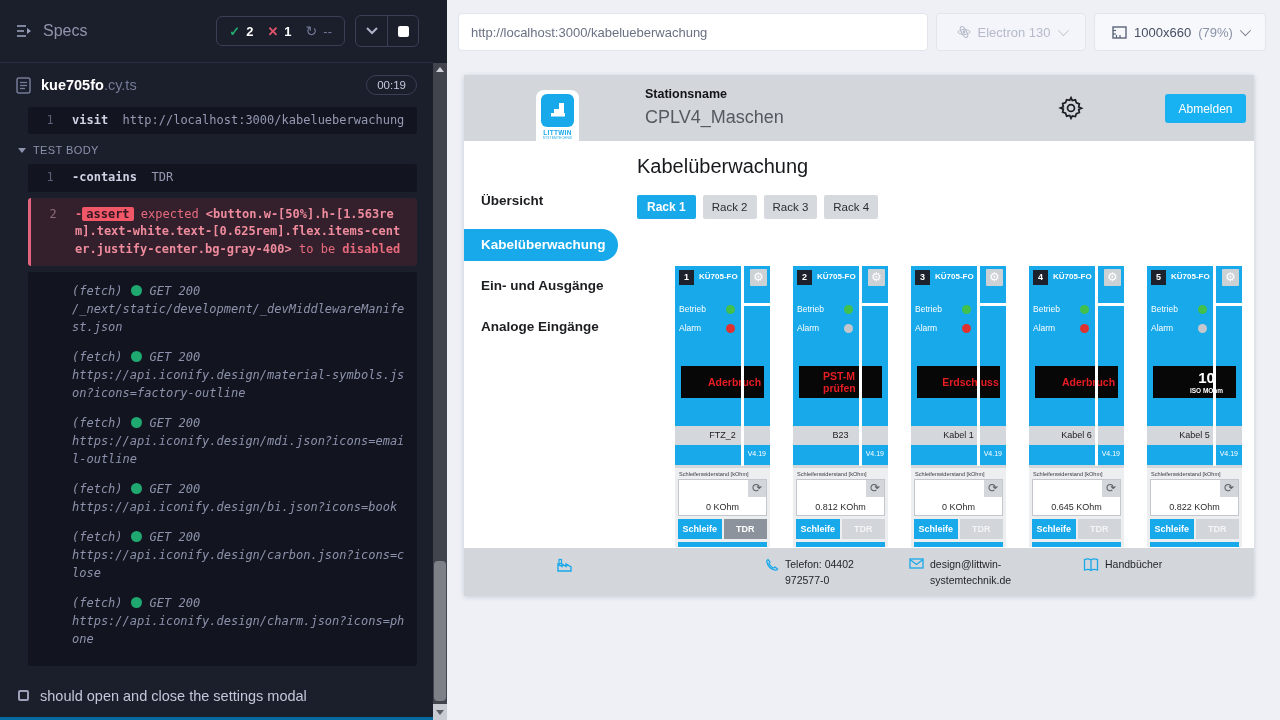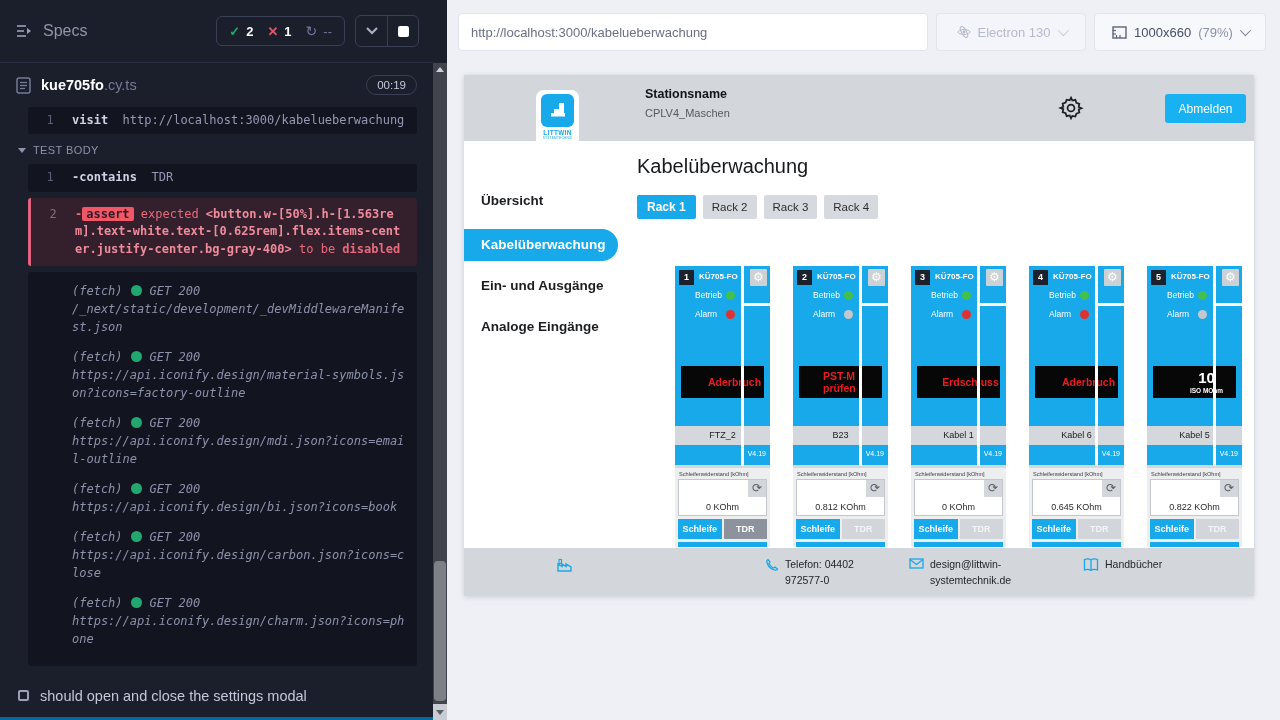--- a/index.html
+++ b/index.html
@@ -92,21 +92,21 @@
 
   .app-header { position:absolute; left:0; top:0; width:790px; height:66px; background:#d3d6db; }
   .logo-box { position:absolute; left:72px; top:15px; width:43px; height:58px; background:#fff;
     border-radius:8px; display:flex; flex-direction:column; align-items:center; padding-top:4px; z-index:5; }
   .logo-inner { width:33px; height:33px; background:#18a9ea; border-radius:6px;
     display:flex; align-items:center; justify-content:center; }
   .logo-brand { color:#18a9ea; font-weight:bold; font-size:6.5px; margin-top:2px; letter-spacing:.3px; }
   .logo-sub { color:#18a9ea; font-size:3.2px; letter-spacing:.2px; }
   .station { position:absolute; left:181px; top:12px; }
   .station-label { font-size:12.5px; font-weight:bold; color:#121417; }
-  .station-value { font-size:11px; color:#555a61; margin-top:6px; }
+  .station-value { font-size:18px; color:#555a61; margin-top:6px; }
   .header-gear { position:absolute; left:594px; top:20px; width:26px; height:26px; cursor:pointer; }
   .logout-btn { position:absolute; right:8px; top:19px; width:81px; height:29px; background:#18b2f2;
     color:#fff; border:none; border-radius:3px; font-size:12px; cursor:pointer;
     font-family:"Liberation Sans", sans-serif; }
 
   .app-sidebar { position:absolute; left:0; top:66px; width:166px; height:407px; background:#fff; }
   .side-item { font-size:13.5px; font-weight:bold; color:#1b1d20; padding-left:17px; cursor:pointer; }
   .side-item.plain { margin-bottom:26px; }
   .side-item.first { margin-top:52px; margin-bottom:21px; }
   .side-item.active { width:154px; height:32px; line-height:32px; background:#18a9ea; color:#fff;
@@ -122,21 +122,21 @@
   .cards { display:flex; gap:23px; margin-left:38px; margin-top:47px; }
   .card { position:relative; width:95px; height:281px; background:#18a9ea; overflow:hidden; flex:0 0 auto; }
   .card-vline { position:absolute; left:66px; top:0; width:3px; height:200px; background:#fff; z-index:3; }
   .card-hseg { position:absolute; left:69px; right:0; top:37px; height:3px; background:#fff; z-index:3; }
   .card-head { position:relative; height:24px; }
   .card-num { position:absolute; left:4px; top:4px; width:15px; height:15px; background:#1c212b;
     color:#fff; font-size:9px; font-weight:bold; text-align:center; line-height:15px; }
   .card-title { position:absolute; left:24px; top:6px; color:#fff; font-size:8px; font-weight:bold; }
   .card-gear { position:absolute; right:3px; top:3px; width:17px; height:17px; background:#ccd1d6;
     color:#fff; font-size:12px; line-height:16px; text-align:center; cursor:pointer; z-index:4; border-radius:1px; }
-  .leds { padding-left:20px; width:60px; }
+  .leds { margin-top:14px; padding-left:4px; width:60px; }
   .led-row { display:flex; align-items:center; justify-content:space-between; margin-bottom:9px; }
   .led-label { color:#fff; font-size:8.5px; }
   .led-dot { width:9px; height:9px; border-radius:50%; }
   .led-green { background:#41c14b; }
   .led-red { background:#e03131; }
   .led-gray { background:#c4c8cc; }
   .card-display { position:absolute; left:6px; top:100px; width:83px; height:32px; background:#070707;
     display:flex; flex-direction:column; align-items:center; justify-content:center; z-index:2;padding-left:24px; }
   .display-alarm { color:#e81c23; font-size:10.5px; font-weight:bold; }
   .display-main { color:#fff; font-size:15px; font-weight:bold; line-height:1.1; }

